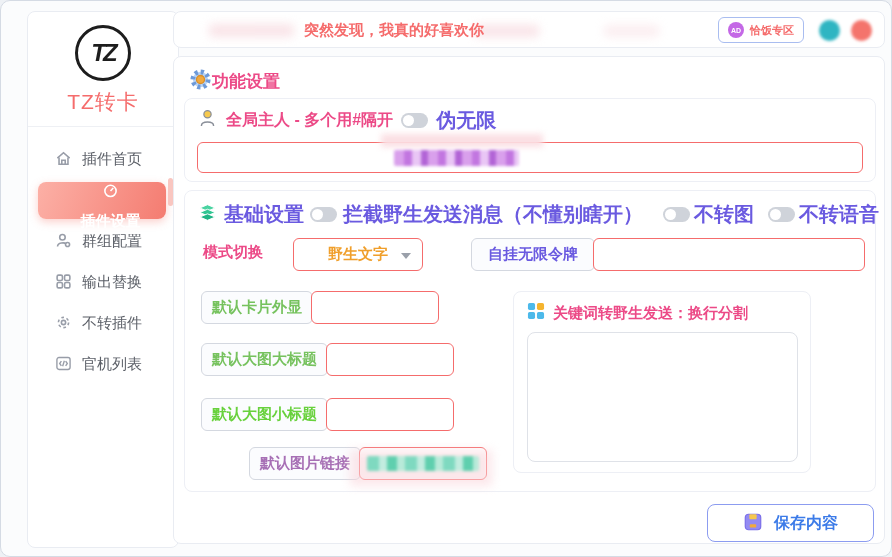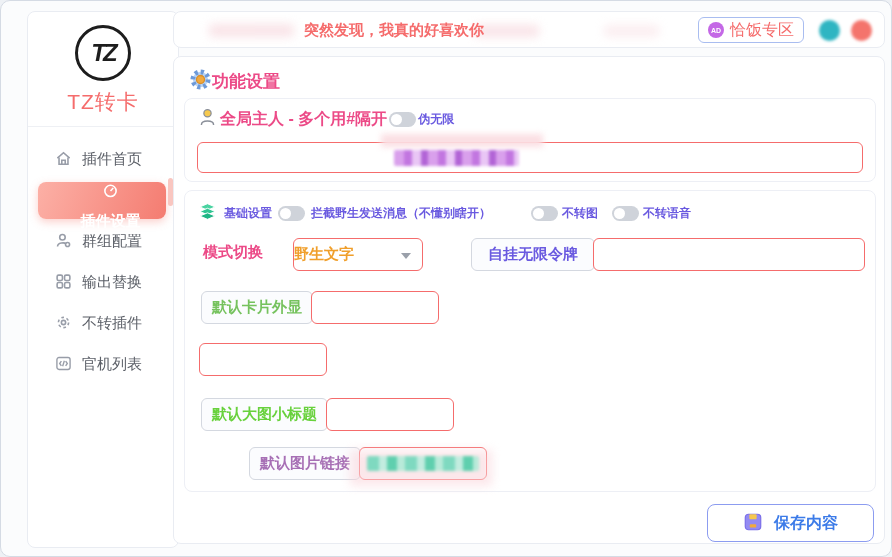--- a/index.html
+++ b/index.html
@@ -58,38 +58,38 @@
   .ad-btn {
     position: absolute; right: 80px; top: 5px; height: 26px;
     display: flex; align-items: center; gap: 6px; padding: 0 9px;
     border: 1px solid #a9bdf0; border-radius: 6px; background: #fff; cursor: pointer;
   }
   .ad-badge {
     width: 16px; height: 16px; border-radius: 50%; background: #c468e6;
     color: #fff; font-size: 7px; font-weight: bold;
     display: flex; align-items: center; justify-content: center;
   }
-  .ad-label { color: #f56c6c; font-size: 16px; font-weight: normal; }
+  .ad-label { color: #f56c6c; font-size: 11px; font-weight: bold; }
   .dot { position: absolute; top: 8px; width: 21px; height: 21px; border-radius: 50%; filter: blur(1.5px); cursor: pointer; }
   .dot-teal { right: 44px; background: #2fb5c2; }
   .dot-red  { right: 12px; background: #f4746c; }
   
   .main {
     position: absolute; left: 172px; top: 55px; width: 712px; height: 488px;
     background: #fff; border: 1px solid #e9ecf2; border-radius: 8px;
   }
   .main-header { position: absolute; left: 15px; top: 11px; display: flex; align-items: center; gap: 0; }
   .main-title { color: #ec4a87; font-size: 17px; font-weight: bold; }
   .subcard { position: absolute; border: 1px solid #edeff5; border-radius: 8px; background: #fff; }
   .subcard1 { left: 10px; top: 41px; width: 692px; height: 84px; }
   .subcard2 { left: 10px; top: 133px; width: 692px; height: 302px; }
   .row { display: flex; align-items: center; }
-  .owner-row { position: absolute; left: 12px; top: 8px; gap: 2px; }
+  .owner-row { position: absolute; left: 12px; top: 8px; gap: 8px; }
   .pink-label { color: #ec4a87; font-size: 16px; font-weight: bold; white-space: nowrap; }
-  .purple-label { color: #6a5ae0; font-size: 12px; font-weight: bold; white-space: nowrap; }
+  .purple-label { color: #6a5ae0; font-size: 20px; font-weight: bold; white-space: nowrap; }
   .toggle {
     width: 27px; height: 15px; border-radius: 8px; background: #cfd3da;
     position: relative; display: inline-block; flex: 0 0 auto; cursor: pointer;
   }
   .toggle::after {
     content: ""; position: absolute; left: 2px; top: 2px; width: 11px; height: 11px;
     border-radius: 50%; background: #fff;
   }
   .input-box {
     border: 1px solid #f56c6c; border-radius: 6px; background: #fff; position: relative; overflow: visible;
@@ -104,21 +104,21 @@
     position: absolute; left: 183px; top: -9px; width: 162px; height: 13px;
     background: #fbdfe3; filter: blur(3px);
   }
   .basic-row { position: absolute; left: 12px; top: 10px; gap: 6px; width: 670px; }
   .basic-row .gap { width: 20px; }
   .tgl-group { display: flex; align-items: center; gap: 4px; margin-left: 8px; }
   .mode-row { position: absolute; left: 18px; top: 52px; }
   .mode-select {
     position: absolute; left: 108px; top: 47px; width: 130px; height: 33px;
     border: 1px solid #f56c6c; border-radius: 6px; background: #fff;
-    display: flex; align-items: center; justify-content: flex-start; cursor: pointer;
+    display: flex; align-items: center; justify-content: center; cursor: pointer;
   }
   .mode-value { color: #f09f2b; font-size: 15px; font-weight: bold; }
   .caret {
     position: absolute; right: 11px; top: 14px;
     width: 0; height: 0; border-left: 5px solid transparent; border-right: 5px solid transparent;
     border-top: 6px solid #9aa0aa;
   }
   .token-group { position: absolute; left: 286px; top: 47px; width: 394px; height: 33px; display: flex; }
   .label-box {
     background: #fbfcfe; border: 1px solid #d4d8e0; border-radius: 6px;
@@ -311,34 +311,49 @@
       <div class="token-group">
         <span class="label-box purple-label">自挂无限令牌</span>
         <div class="input-box"></div>
       </div>
 
       <div class="field-row fr0">
         <span class="label-box green-label">默认卡片外显</span>
         <div class="input-box"></div>
       </div>
       <div class="field-row fr1">
+        <span class="label-box green-label">默认大图大标题</span>
         <div class="input-box"></div>
       </div>
       <div class="field-row fr2">
         <span class="label-box bright-green-label">默认大图小标题</span>
         <div class="input-box"></div>
       </div>
       <div class="field-row fr3">
         <span class="label-box mauve-label">默认图片链接</span>
         <div class="input-box">
           <div class="pink-wash"></div>
           <div class="redact-teal"></div>
         </div>
       </div>
 
+      <div class="kw-panel">
+        <div class="kw-header">
+          <span>
+            <svg width="18" height="18" viewBox="0 0 19 19">
+              <rect x="1" y="1" width="7.5" height="7.5" rx="1.8" fill="#4cb9ea"></rect>
+              <rect x="10.5" y="1" width="7.5" height="7.5" rx="1.8" fill="#f5b42e"></rect>
+              <rect x="1" y="10.5" width="7.5" height="7.5" rx="1.8" fill="#4cb9ea"></rect>
+              <rect x="10.5" y="10.5" width="7.5" height="7.5" rx="1.8" fill="#4cb9ea"></rect>
+            </svg>
+          </span>
+          <span class="kw-title">关键词转野生发送：换行分割</span>
+        </div>
+        <textarea class="kw-textarea" value="" style=""></textarea>
+      </div>
 
     </section>
 
     <button class="save-btn">
       <span>
         <svg width="20" height="20" viewBox="0 0 22 22">
           <rect x="2.5" y="2.5" width="17" height="17" rx="3.5" fill="#938af2" stroke="#7a6ee8" stroke-width="1.3"></rect>
           <rect x="7" y="2.5" width="8" height="5.5" rx="1" fill="#f6c84d"></rect>
           <rect x="7.5" y="13.5" width="7" height="3.6" rx="1" fill="#f2a93c"></rect>
         </svg>

